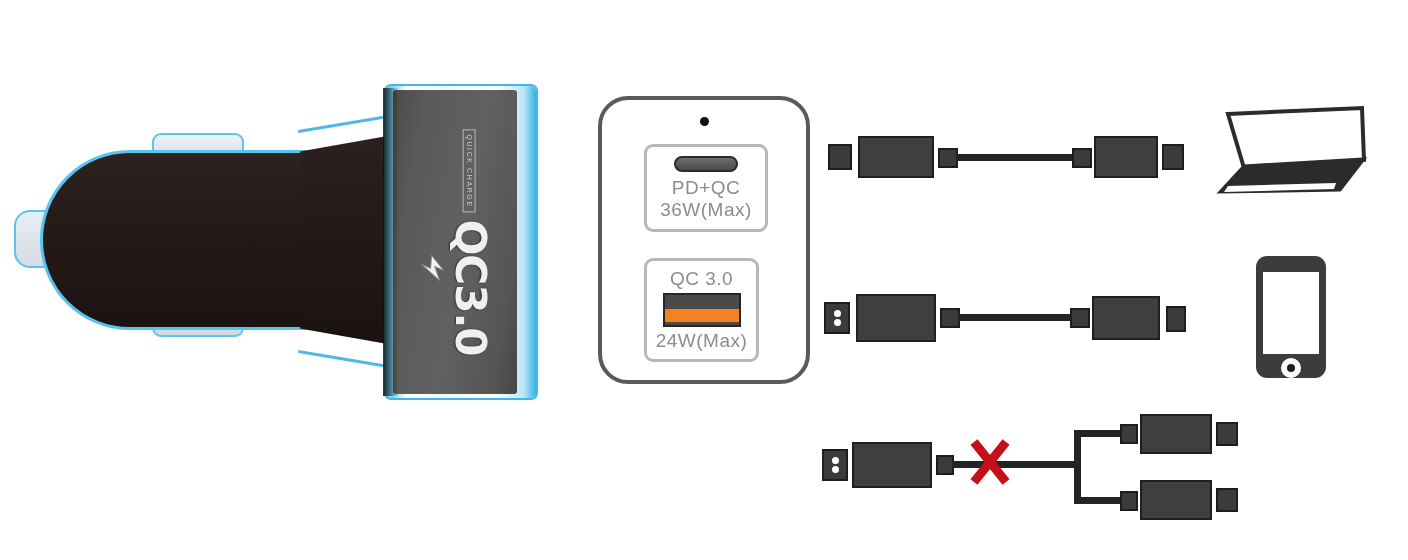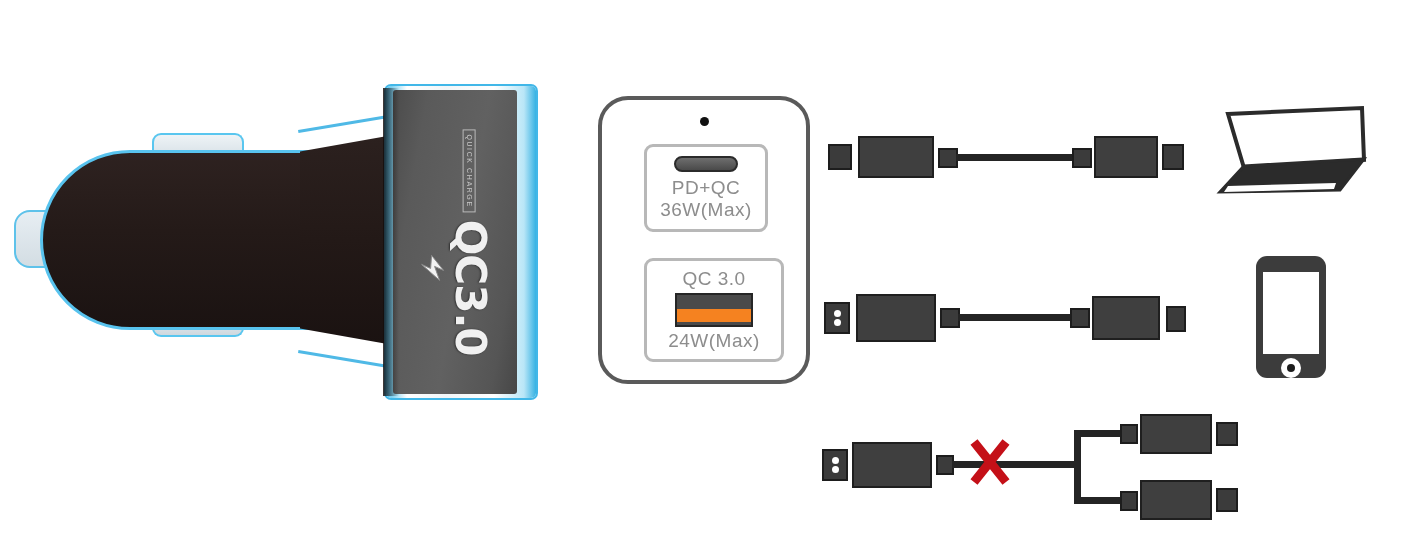--- a/index.html
+++ b/index.html
@@ -127,21 +127,21 @@
   .port-card{
     position:absolute;
     background:#ffffff;
     border:3px solid #b8b8b8;
     border-radius:9px;
     box-sizing:border-box;
     display:flex;flex-direction:column;
     align-items:center;justify-content:center;
   }
   #port-c-card{left:644px;top:144px;width:124px;height:88px;}
-  #port-a-card{left:644px;top:258px;width:140px;height:104px;}
+  #port-a-card{left:644px;top:258px;width:115px;height:104px;}
 
   .port-label{
     color:#8d8d8d;
     font-size:19px;
     letter-spacing:.5px;
     font-family:"Liberation Sans",sans-serif;
     white-space:nowrap;
   }
   #usbc-slot{
     width:64px;height:16px;border-radius:8px;

